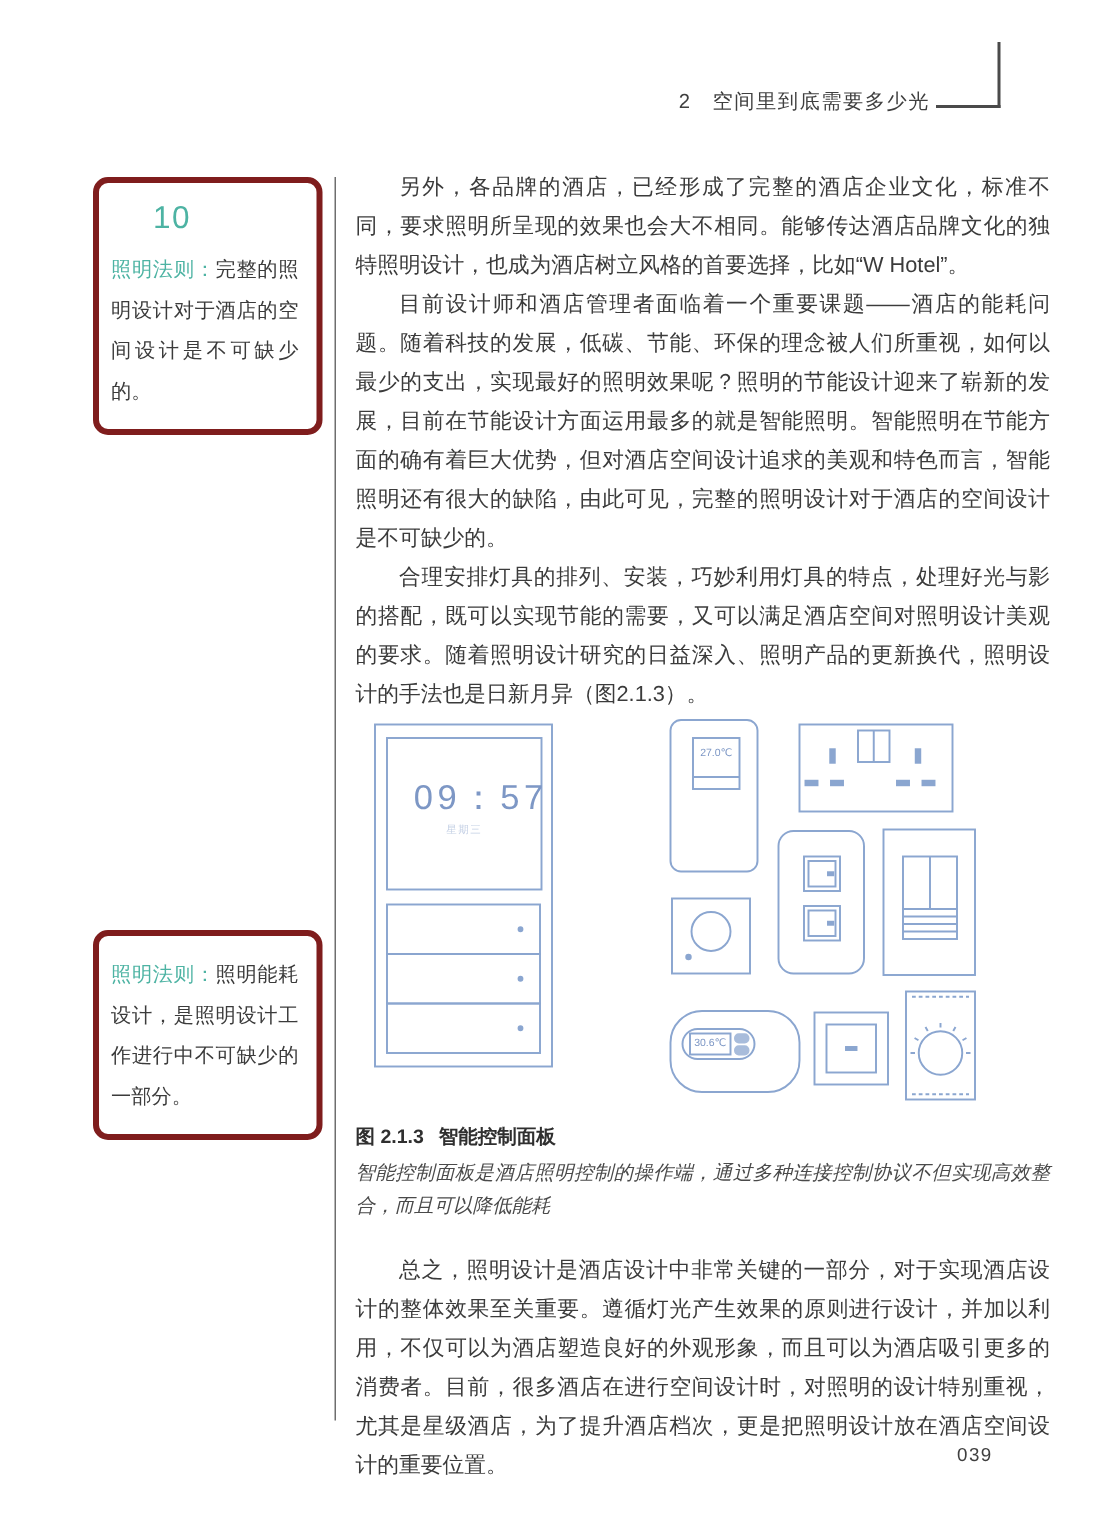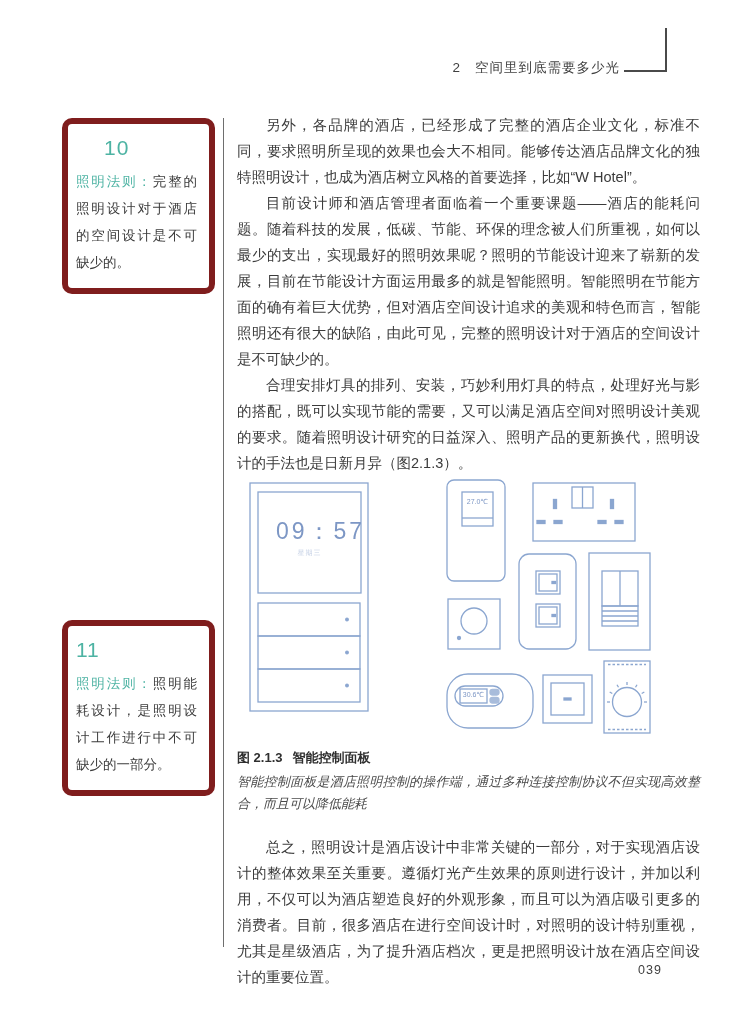--- a/index.html
+++ b/index.html
@@ -11,21 +11,21 @@
   .chapter-header { position:absolute; top:59px; left:0; width:620px; text-align:right;
     font-size:13.5px; color:#3f3f3f; letter-spacing:1px; }
   .chapter-header .chap-no { margin-right:14px; }
   .header-line-h { position:absolute; top:70px; left:624px; width:43px; height:2px; background:#4a4a4a; }
   .header-line-v { position:absolute; top:28px; left:665px; width:2px; height:44px; background:#4a4a4a; }
 
   
   .divider { position:absolute; left:223px; top:118px; width:1px; height:829px; background:#6e6e6e; }
 
   
-  .rule-box { position:absolute; left:62px; width:153px; border:6px solid #7f1d1d;
+  .rule-box { position:absolute; left:62px; width:153px; border:4px solid #7f1d1d;
     border-radius:10px; padding:12px 12px 12px 6px; background:#fff; }
   .rule-box-10 { top:118px; min-height:130px; }
   .rule-box-11 { top:620px; min-height:136px; }
   .rule-number { display:block; font-size:21px; color:#4db3a3; margin-bottom:8px; letter-spacing:1px; }
   .rule-box-10 .rule-number { padding-left:30px; }
   .rule-box-11 .rule-number { padding-left:2px; }
   .rule-text { font-size:13.5px; line-height:27px; text-align:justify; display:block; padding-left:2px; }
   .rule-label { color:#4db3a3; }
 
   
@@ -63,21 +63,20 @@
   <div class="header-line-v"></div>
 
   <div class="divider"></div>
 
   <div class="rule-box rule-box-10">
     <span class="rule-number">10</span>
     <span class="rule-text"><span class="rule-label">照明法则：</span><span>完整的照明设计对于酒店的空间设计是不可缺少的。</span></span>
   </div>
 
   <div class="rule-box rule-box-11">
-    <span class="rule-number">11</span>
     <span class="rule-text"><span class="rule-label">照明法则：</span><span>照明能耗设计，是照明设计工作进行中不可缺少的一部分。</span></span>
   </div>
 
   <div class="main">
     <p class="body-par">另外，各品牌的酒店，已经形成了完整的酒店企业文化，标准不同，要求照明所呈现的效果也会大不相同。能够传达酒店品牌文化的独特照明设计，也成为酒店树立风格的首要选择，比如“W Hotel”。</p>
     <p class="body-par">目前设计师和酒店管理者面临着一个重要课题——酒店的能耗问题。随着科技的发展，低碳、节能、环保的理念被人们所重视，如何以最少的支出，实现最好的照明效果呢？照明的节能设计迎来了崭新的发展，目前在节能设计方面运用最多的就是智能照明。智能照明在节能方面的确有着巨大优势，但对酒店空间设计追求的美观和特色而言，智能照明还有很大的缺陷，由此可见，完整的照明设计对于酒店的空间设计是不可缺少的。</p>
     <p class="body-par">合理安排灯具的排列、安装，巧妙利用灯具的特点，处理好光与影的搭配，既可以实现节能的需要，又可以满足酒店空间对照明设计美观的要求。随着照明设计研究的日益深入、照明产品的更新换代，照明设计的手法也是日新月异（图2.1.3）。</p>
 
     <div class="figure-wrap">
       <svg width="430" height="262" viewBox="0 0 430 262">

